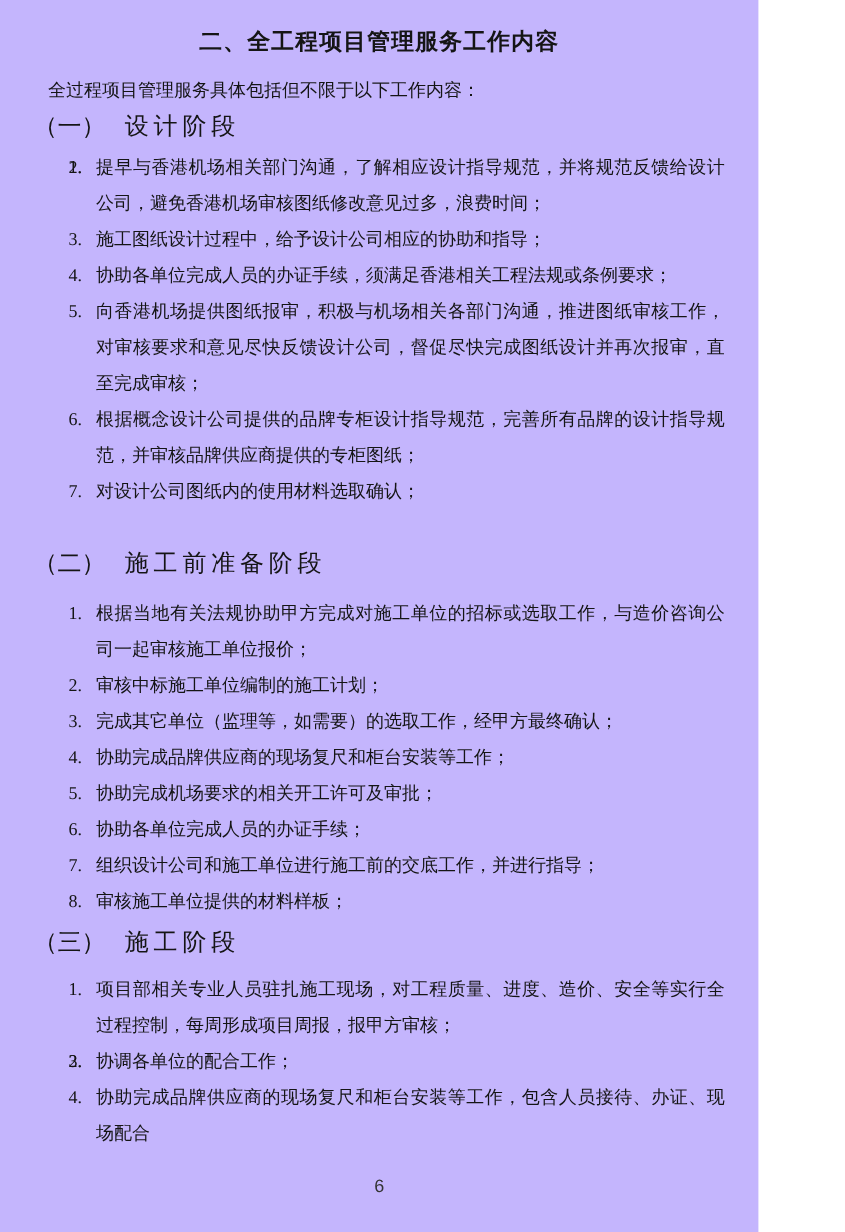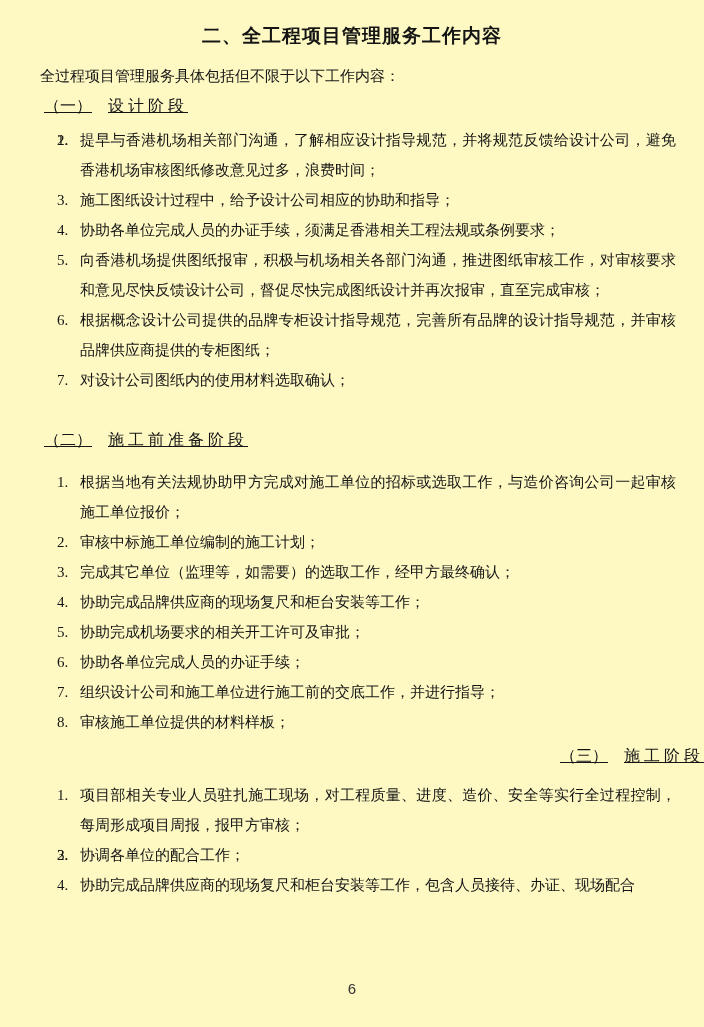--- a/index.html
+++ b/index.html
@@ -1,52 +1,51 @@
 <!DOCTYPE html>
 <html><head>
 <meta charset="utf-8">
 <style>
   html, body { margin: 0; padding: 0; background: #ffffff; }
   .page {
     position: relative;
-    width: 704px;
+    width: 632px;
     height: 1027px;
-    background: #fef9c3;
+    background: #c4b5fd;
     color: #151515;
     font-family: "Liberation Serif", "DejaVu Serif", serif;
     overflow: hidden;
     box-sizing: border-box;
   }
   .doc-title {
     padding-top: 25px;
     text-align: center;
     font-family: "Liberation Sans", "DejaVu Sans", sans-serif;
     font-weight: 700;
     font-size: 19px;
     line-height: 22px;
     letter-spacing: 1px;
   }
   .intro {
     margin: 19px 28px 0 40px;
     font-size: 15px;
     line-height: 20px;
   }
   .sec-head {
-    margin-left: 44px;
-    font-size: 16px;
+    margin-left: 28px;
+    font-size: 20px;
     line-height: 20px;
-    text-decoration: underline;
   }
   .sec-head .sec-name {
     margin-left: 16px;
     letter-spacing: 4px;
   }
   .sec-head-1 { margin-top: 10px; }
   .sec-head-2 { margin-top: 35px; }
-  .sec-head-3 { margin-top: 9px; text-align: right; }
+  .sec-head-3 { margin-top: 9px; }
   .list {
     margin: 0 28px 0 80px;
   }
   .list-1 { margin-top: 9px; }
   .list-2 { margin-top: 17px; }
   .list-3 { margin-top: 14px; }
   .item {
     position: relative;
     font-size: 15px;
     line-height: 30px;

